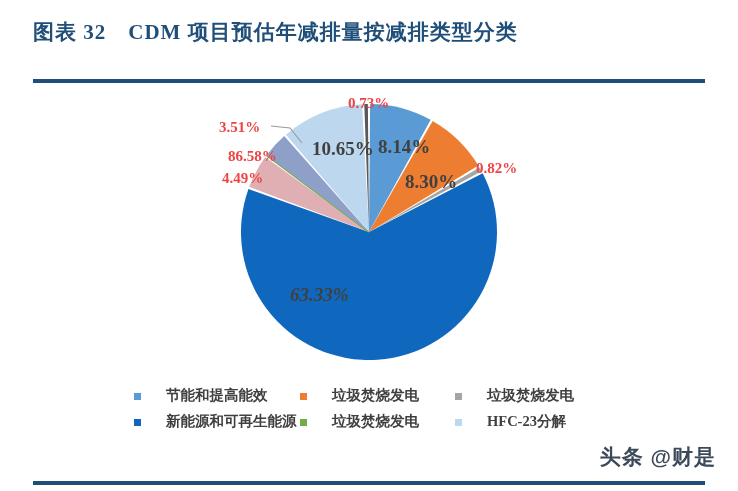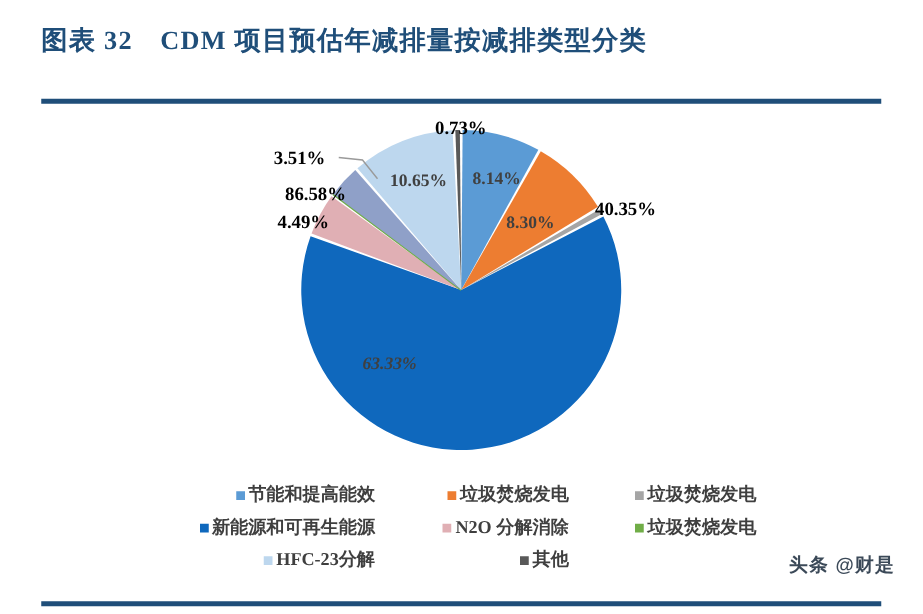--- a/index.html
+++ b/index.html
@@ -27,46 +27,46 @@
   .chart-area{position:absolute;left:0px;top:88px;width:738px;height:290px;}
   .pie-wrap{position:absolute;left:219px;top:0px;width:300px;height:290px;}
   .pie-svg{display:block;}
 
   
   .slice-label{
     position:absolute;font-weight:bold;
     font-family:"Liberation Serif","DejaVu Serif",serif;
     white-space:nowrap;color:#3a3a3a;
   }
-  .lbl-in{color:#404040;font-size:14px;}
-  .lbl-out{color:#000000;font-size:15px;}
+  .lbl-in{color:#404040;font-size:19px;}
+  .lbl-out{color:#ef4444;font-size:15px;}
 
   
   .leader{position:absolute;}
 
   
   .legend{
     position:absolute;left:134px;top:382px;width:470px;height:78px;
     display:grid;grid-template-columns:166px 155px 150px;
     grid-auto-rows:26px;align-items:center;
   }
-  .legend-item{display:flex;align-items:center;gap:3px;height:26px;justify-content:flex-end;}
+  .legend-item{display:flex;align-items:center;gap:25px;height:26px;}
   .legend-swatch{
     width:7px;height:7px;flex:0 0 7px;display:inline-block;
     position:relative;top:1px;
   }
   .legend-label{
     font-size:14.5px;font-weight:bold;color:#3f3f3f;white-space:nowrap;
     font-family:"Liberation Serif","DejaVu Serif",serif;
   }
 
   
   .watermark{
     position:absolute;right:22px;top:443px;
-    font-size:15px;font-weight:bold;color:#2b3a4a;
+    font-size:21px;font-weight:bold;color:#2b3a4a;
     font-family:"Liberation Sans","DejaVu Sans",sans-serif;
     letter-spacing:1px;opacity:.92;white-space:nowrap;
   }
   .bottom-rule{
     position:absolute;left:33px;top:481px;width:672px;height:4px;
     background:#1F4E79;
   }
 </style>
 </head>
 <body>
@@ -97,21 +97,21 @@
     <svg class="leader" style="left:0;top:0;width:738px;height:290px;overflow:visible">
       <polyline points="271,38 290,40 302,55" fill="none" stroke="#9a9a9a" stroke-width="1.1"></polyline>
     </svg>
 
     <div class="slice-label lbl-out" style="left:348px;top:7px;">0.73%</div>
 
     <div class="slice-label lbl-in" style="left:378px;top:48px;">8.14%</div>
 
     <div class="slice-label lbl-in" style="left:405px;top:83px;">8.30%</div>
 
-    <div class="slice-label lbl-out" style="left:476px;top:72px;">40.35%</div>
+    <div class="slice-label lbl-out" style="left:476px;top:72px;">0.82%</div>
 
     <div class="slice-label lbl-in" style="left:290px;top:196px;font-style:italic;">63.33%</div>
 
     <div class="slice-label lbl-out" style="left:222px;top:82px;">4.49%</div>
 
     <div class="slice-label lbl-out" style="left:228px;top:60px;">86.58%</div>
 
     <div class="slice-label lbl-out" style="left:219px;top:31px;">3.51%</div>
 
     <div class="slice-label lbl-in" style="left:312px;top:50px;">10.65%</div>
@@ -128,33 +128,25 @@
     </div>
     <div class="legend-item">
       <span class="legend-swatch" style="background: rgb(165, 165, 165);"></span>
       <span class="legend-label">垃圾焚烧发电</span>
     </div>
     <div class="legend-item">
       <span class="legend-swatch" style="background: rgb(15, 104, 189);"></span>
       <span class="legend-label">新能源和可再生能源</span>
     </div>
     <div class="legend-item">
-      <span class="legend-swatch" style="background: rgb(224, 175, 180);"></span>
-      <span class="legend-label">N2O 分解消除</span>
-    </div>
-    <div class="legend-item">
       <span class="legend-swatch" style="background: rgb(112, 173, 71);"></span>
       <span class="legend-label">垃圾焚烧发电</span>
     </div>
     <div class="legend-item">
       <span class="legend-swatch" style="background: rgb(189, 215, 238);"></span>
       <span class="legend-label">HFC-23分解</span>
-    </div>
-    <div class="legend-item">
-      <span class="legend-swatch" style="background: rgb(89, 89, 89);"></span>
-      <span class="legend-label">其他</span>
     </div>
   </div>
 
   <div class="watermark">头条 @财是</div>
   <div class="bottom-rule" style="background: rgb(31, 78, 121);"></div>
 
 </div>
 
 </body></html>

